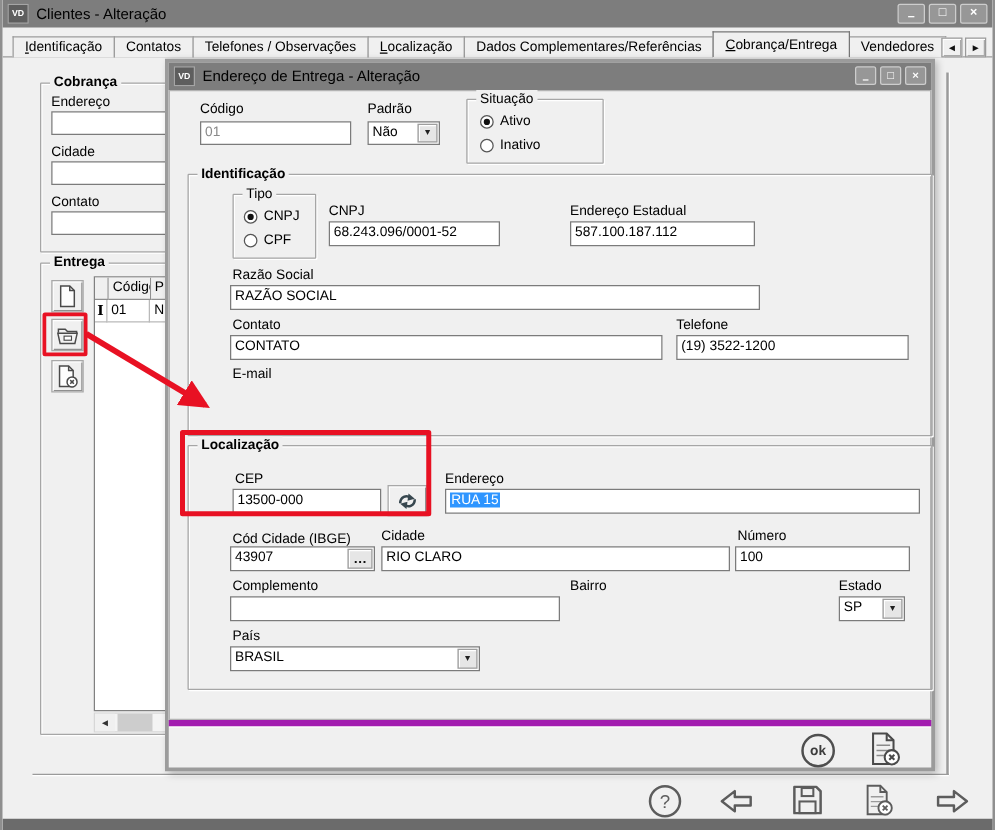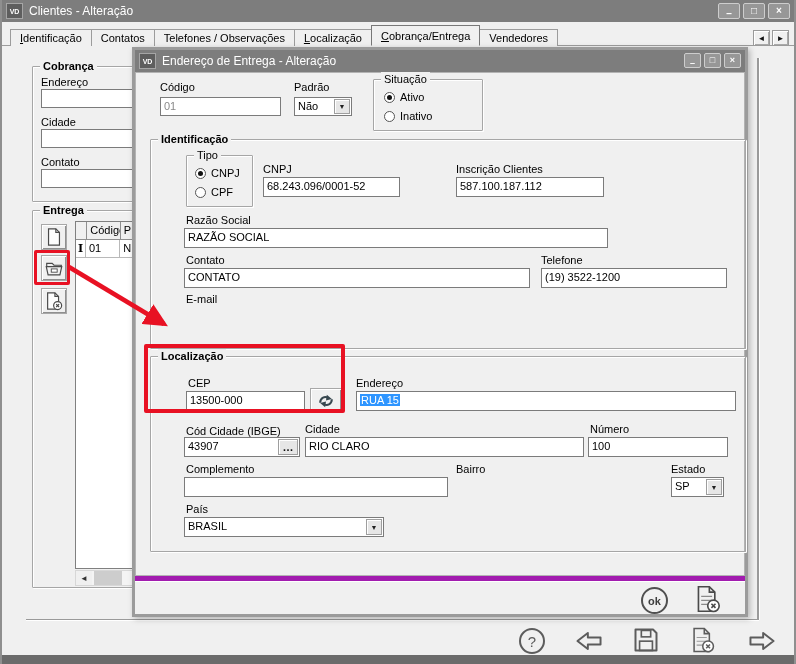--- a/index.html
+++ b/index.html
@@ -7,21 +7,21 @@
   body { font-family:"Liberation Sans","DejaVu Sans",sans-serif; font-size:11px; color:#000; }
   #stage { position:relative; width:796px; height:664px; background:#f0f0f0; overflow:hidden;
            border-left:2px solid #8f8f8f; border-right:2px solid #8f8f8f; }
 
   
   .titlebar { position:absolute; left:0; top:0; right:0; height:22px; background:#7d7d7d;
               display:flex; align-items:center; padding-left:4px; }
   .app-icon { width:17px; height:16px; background:#5e5e5e; border:1px solid #a5a5a5;
               color:#fff; font-size:7px; font-weight:bold; display:flex; align-items:center;
               justify-content:center; flex:0 0 auto; }
-  .titlebar .ttl { color:#ffffff; font-size:12px; margin-left:6px; white-space:nowrap; }
+  .titlebar .ttl { color:#000000; font-size:12px; margin-left:6px; white-space:nowrap; }
   .winbtns { position:absolute; right:4px; top:3px; display:flex; gap:3px; }
   .winbtn { width:22px; height:16px; background:#979797; border:1px solid #cdcdcd; border-radius:2px;
             color:#fff; display:flex; align-items:center; justify-content:center;
             font-size:10px; font-weight:bold; line-height:1; }
   .winbtn.small { width:17px; height:15px; font-size:9px; }
   .glyph-min { transform:translateY(3px); }
 
   
   #tabline { position:absolute; left:0; top:45px; width:796px; height:1px; background:#9c9c9c; z-index:2; }
   #tabstrip { position:absolute; left:8px; top:26px; height:20px; display:flex; align-items:flex-end; z-index:3; }
@@ -115,20 +115,21 @@
       <div class="winbtn">×</div>
     </div>
   </div>
 
   <div id="tabline"></div>
   <div id="tabstrip">
       <div class="tab"><u>I</u>dentificação</div>
       <div class="tab">Contatos</div>
       <div class="tab">Telefones / Observações</div>
       <div class="tab"><u>L</u>ocalização</div>
+      <div class="tab">Dados Complementares/Referências</div>
       <div class="tab active"><u>C</u>obrança/Entrega</div>
       <div class="tab">Vendedores</div>
     </div>
   <div class="tabarrows">
     <div class="sqbtn">◄</div>
     <div class="sqbtn">►</div>
   </div>
 
   <div class="edge-v" style="left:755px; top:58px; height:562px;"></div>
   <div class="edge-h" style="left:24px; top:619px; width:733px;"></div>
@@ -236,21 +237,21 @@
           </div>
           <div class="radio-row" style="left:8px; top:29px;">
             <span class="rb"></span>
             <span>CPF</span>
           </div>
         </div>
 
         <span class="lbl" style="left:112px; top:23px;">CNPJ</span>
         <div class="field" style="left:112px; top:37px; width:137px; height:20px;">68.243.096/0001-52</div>
 
-        <span class="lbl" style="left:305px; top:23px;">Inscrição Clientes</span>
+        <span class="lbl" style="left:305px; top:23px;">Endereço Estadual</span>
         <div class="field" style="left:305px; top:37px; width:148px; height:20px;">587.100.187.112</div>
 
         <span class="lbl" style="left:35px; top:74px;">Razão Social</span>
         <div class="field" style="left:33px; top:88px; width:424px; height:20px;">RAZÃO SOCIAL</div>
 
         <span class="lbl" style="left:35px; top:114px;">Contato</span>
         <div class="field" style="left:33px; top:128px; width:346px; height:20px;">CONTATO</div>
 
         <span class="lbl" style="left:390px; top:114px;">Telefone</span>
         <div class="field" style="left:390px; top:128px; width:186px; height:20px;">(19) 3522-1200</div>

